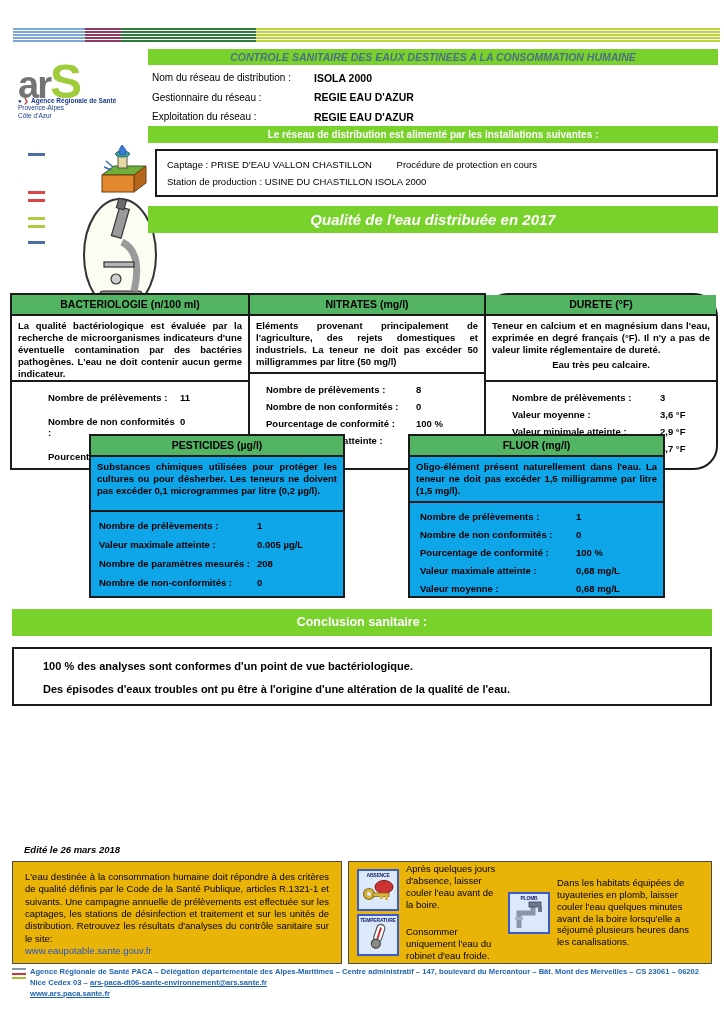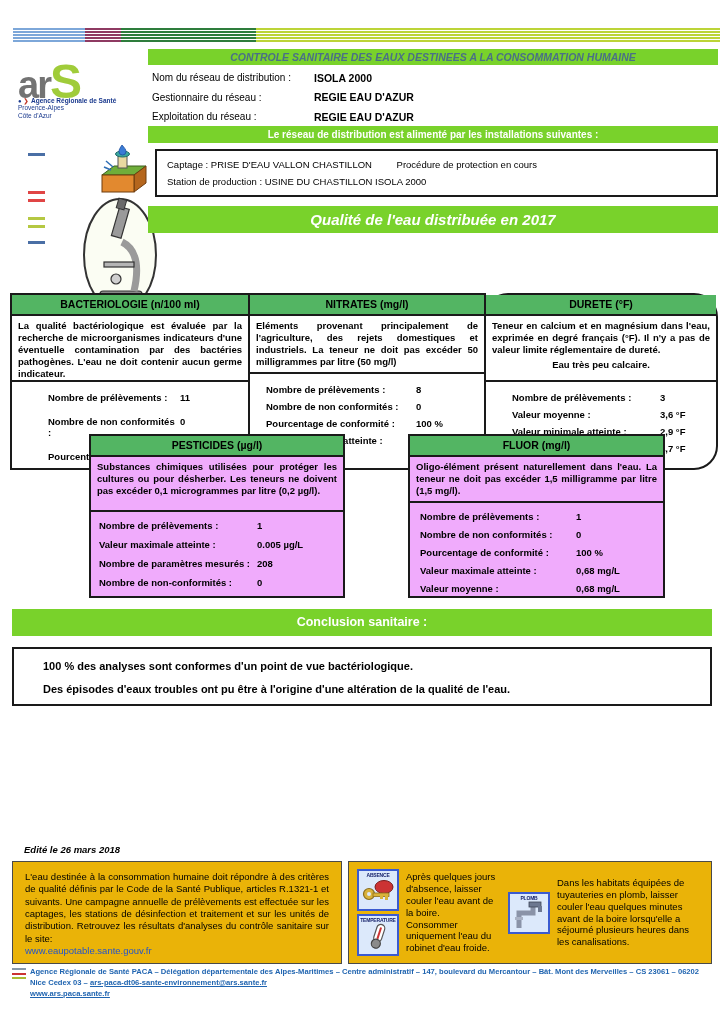--- a/index.html
+++ b/index.html
@@ -63,21 +63,21 @@
     text-align:justify; line-height:1.26; }
   .panels .panel-desc { height:66px; }
   .panel-note { text-align:center; margin-top:3px; }
   .panel-stats { flex:1; padding-top:10px; font-size:9.5px; font-weight:bold; }
   .stat-row { display:flex; margin-bottom:6px; }
   .stat-value { font-weight:bold; }
   .p-bact .stat-row { padding-left:36px; margin-bottom:13px; } .p-bact .stat-label { width:132px; }
   .p-nitr .stat-row { padding-left:16px; } .p-nitr .stat-label { width:150px; }
   .p-dur  .stat-row { padding-left:26px; } .p-dur  .stat-label { width:148px; }
 
-  .small-box { position:absolute; top:434px; border:2px solid #1a1a1a; height:164px; display:flex; flex-direction:column; background:#f0abfc; }
+  .small-box { position:absolute; top:434px; border:2px solid #1a1a1a; height:164px; display:flex; flex-direction:column; background:#0ea5e9; }
   .p-pest { left:89px; width:256px; } .p-fluor { left:408px; width:257px; }
   .small-box .panel-desc { height:56px; }
   .small-box .panel-stats { padding-top:8px; }
   .p-pest .stat-row { padding-left:8px; margin-bottom:8px; } .p-pest .stat-label { width:158px; }
   .p-fluor .stat-row { padding-left:10px; margin-bottom:7px; } .p-fluor .stat-label { width:156px; }
 
   .conclusion-banner { position:absolute; left:12px; top:609px; width:700px; height:27px;
     font-size:12.5px; line-height:27px; }
   .conclusion-box { position:absolute; left:12px; top:647px; width:700px; height:59px;
     border:2px solid #1a1a1a; padding:11px 29px; font-size:11px; font-weight:bold; }
@@ -88,21 +88,21 @@
   .peach { background:#eab308; border:1.5px solid #4a4a4a; }
   .info-box { position:absolute; left:12px; top:861px; width:330px; height:103px;
     padding:9px 12px; font-size:9.5px; line-height:1.3; text-align:justify; }
   .info-link { color:#2255cc; text-decoration:none; font-size:9.5px; }
 
   .advice-box { position:absolute; left:348px; top:861px; width:364px; height:103px;
     padding:7px 8px; display:flex; gap:7px; font-size:9.5px; line-height:1.25; }
   .adv-icons { width:42px; display:flex; flex-direction:column; justify-content:space-between; }
   .adv-icon { width:42px; height:42px; background:#dce9fb; border:2px solid #3b5bd0; text-align:center; }
   .adv-icon-label { font-size:5px; font-weight:bold; color:#16226b; display:block; margin-top:1px; letter-spacing:-0.2px; }
-  .adv-texts { flex:1; display:flex; flex-direction:column; justify-content:flex-start; padding:2px 0; }
+  .adv-texts { flex:1; display:flex; flex-direction:column; justify-content:center; padding:2px 0;gap:16px; }
   .adv-mid { width:42px; display:flex; align-items:center; }
   .adv-right { width:146px; display:flex; align-items:center; }
 
   .footer { position:absolute; left:12px; top:966px; width:702px; display:flex; }
   .f-dashes { width:18px; padding-top:2px; }
   .f-dash { width:14px; height:2px; margin-bottom:2.5px; }
   .fd-1 { background:#8899aa; } .fd-2 { background:#cc3333; } .fd-3 { background:#aabb33; }
   .footer-text { flex:1; font-size:7.6px; font-weight:bold; color:#1f64b0; line-height:1.45; }
   .footer-link { color:#1f64b0; text-decoration:underline; }
 </style>

